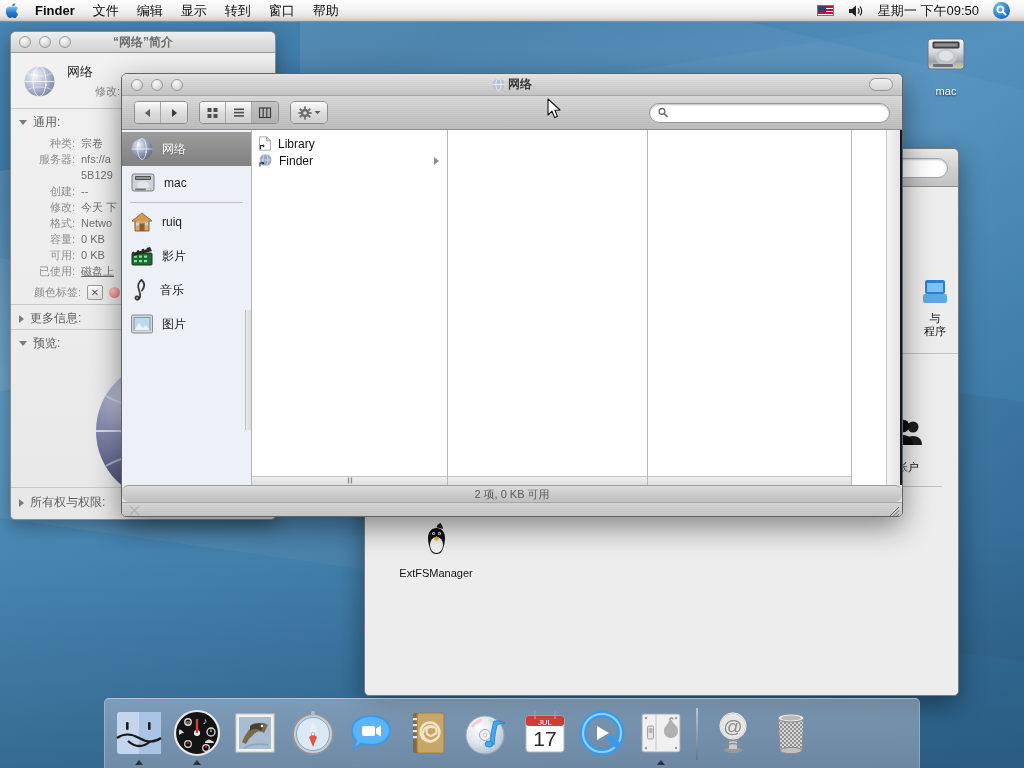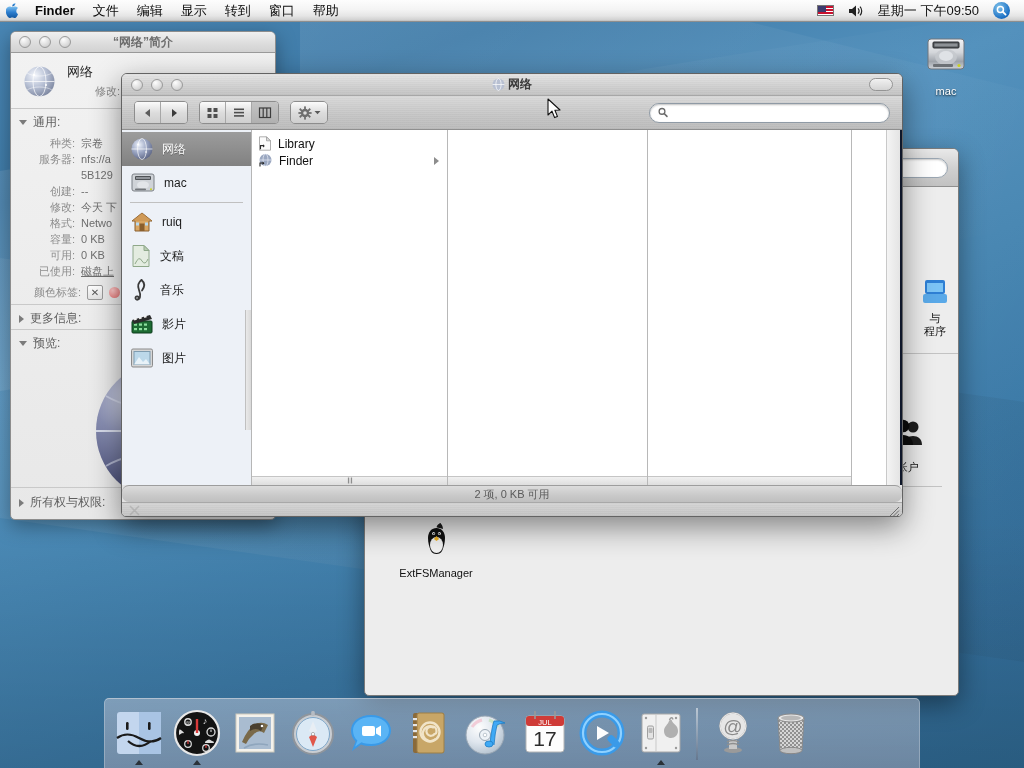--- a/index.html
+++ b/index.html
@@ -701,56 +701,48 @@
           <path d="M12 2 L22 10 H19 V20 H5 V10 H2 Z" fill="#d9a663" stroke="#8a6130"></path>
           <rect x="9.5" y="12.5" width="5" height="7.5" fill="#8a5f2e"></rect>
           <rect x="6" y="11.5" width="3" height="3" fill="#b8d9ef"></rect>
           <rect x="15" y="11.5" width="3" height="3" fill="#b8d9ef"></rect>
           <path d="M12 2 L22 10 H2 Z" fill="#c8904f" opacity="0.55"></path>
         </svg>
         <span>ruiq</span>
       </div>
 
 
-      <div class="sb-item">
-        <svg width="22" height="24" viewBox="0 0 22 24">
-          <path d="M3 1.5h11l5 5v16H3z" fill="#e3ece0" stroke="#8fa88a"></path>
-          <path d="M14 1.5v5h5z" fill="#b9cdb4" stroke="#8fa88a"></path>
-          <path d="M5 20 Q9 11 12 17 Q15 22 18 15" fill="none" stroke="#8fa88a" stroke-width="1"></path>
-        </svg>
-        <span>文稿</span>
-      </div>
-
-      <div class="sb-item">
-        <svg width="22" height="24" viewBox="0 0 22 24">
-          <path d="M11.5 2 C8 4.5 7.5 8 9 12 C10.2 15 10.5 17 10 19 C9.5 21.5 7 22.5 5.8 21 C4.8 19.7 6 18 7.5 18.4 C8.7 18.7 9 20 8.3 20.6" fill="none" stroke="#3a3a3a" stroke-width="1.8" stroke-linecap="round"></path>
-          <path d="M11.5 2 C14.5 4.5 15 8.5 12 12.5" fill="none" stroke="#3a3a3a" stroke-width="1.8" stroke-linecap="round"></path>
-        </svg>
-        <span>音乐</span>
-      </div>
 
       <div class="sb-item">
         <svg width="24" height="22" viewBox="0 0 24 22">
           <rect x="2" y="8" width="20" height="12" rx="1" fill="#1d6b33" stroke="#0d3d1c"></rect>
           <g fill="#8de09e">
             <rect x="4" y="10.5" width="3" height="2.2"></rect>
               <rect x="9" y="10.5" width="3" height="2.2"></rect>
             <rect x="14" y="10.5" width="3" height="2.2"></rect>
               <rect x="4" y="15" width="3" height="2.2"></rect>
             <rect x="9" y="15" width="3" height="2.2"></rect>
               <rect x="14" y="15" width="3" height="2.2"></rect>
           </g>
           <path d="M2 7 L20 2 L22 6 L4 11 Z" fill="#2b2b2b"></path>
           <g fill="#f2f2f2">
             <rect x="4" y="5.2" width="2.6" height="2" transform="rotate(-15 5 6)"></rect>
             <rect x="9" y="4" width="2.6" height="2" transform="rotate(-15 10 5)"></rect>
             <rect x="14" y="2.8" width="2.6" height="2" transform="rotate(-15 15 3.8)"></rect>
           </g>
         </svg>
         <span>影片</span>
+      </div>
+
+      <div class="sb-item">
+        <svg width="22" height="24" viewBox="0 0 22 24">
+          <path d="M11.5 2 C8 4.5 7.5 8 9 12 C10.2 15 10.5 17 10 19 C9.5 21.5 7 22.5 5.8 21 C4.8 19.7 6 18 7.5 18.4 C8.7 18.7 9 20 8.3 20.6" fill="none" stroke="#3a3a3a" stroke-width="1.8" stroke-linecap="round"></path>
+          <path d="M11.5 2 C14.5 4.5 15 8.5 12 12.5" fill="none" stroke="#3a3a3a" stroke-width="1.8" stroke-linecap="round"></path>
+        </svg>
+        <span>音乐</span>
       </div>
 
       <div class="sb-item">
         <svg width="24" height="22" viewBox="0 0 24 22">
           <rect x="1.5" y="2" width="21" height="18" rx="1.5" fill="#d6d6d6" stroke="#8b8b8b"></rect>
           <rect x="4" y="4.5" width="16" height="13" fill="#bcd8ea" stroke="#7f9cb0"></rect>
           <path d="M4 17.5 L9 10 L13 15 L16 12 L20 17.5 Z" fill="#e8f2f8"></path>
         </svg>
         <span>图片</span>
       </div>

